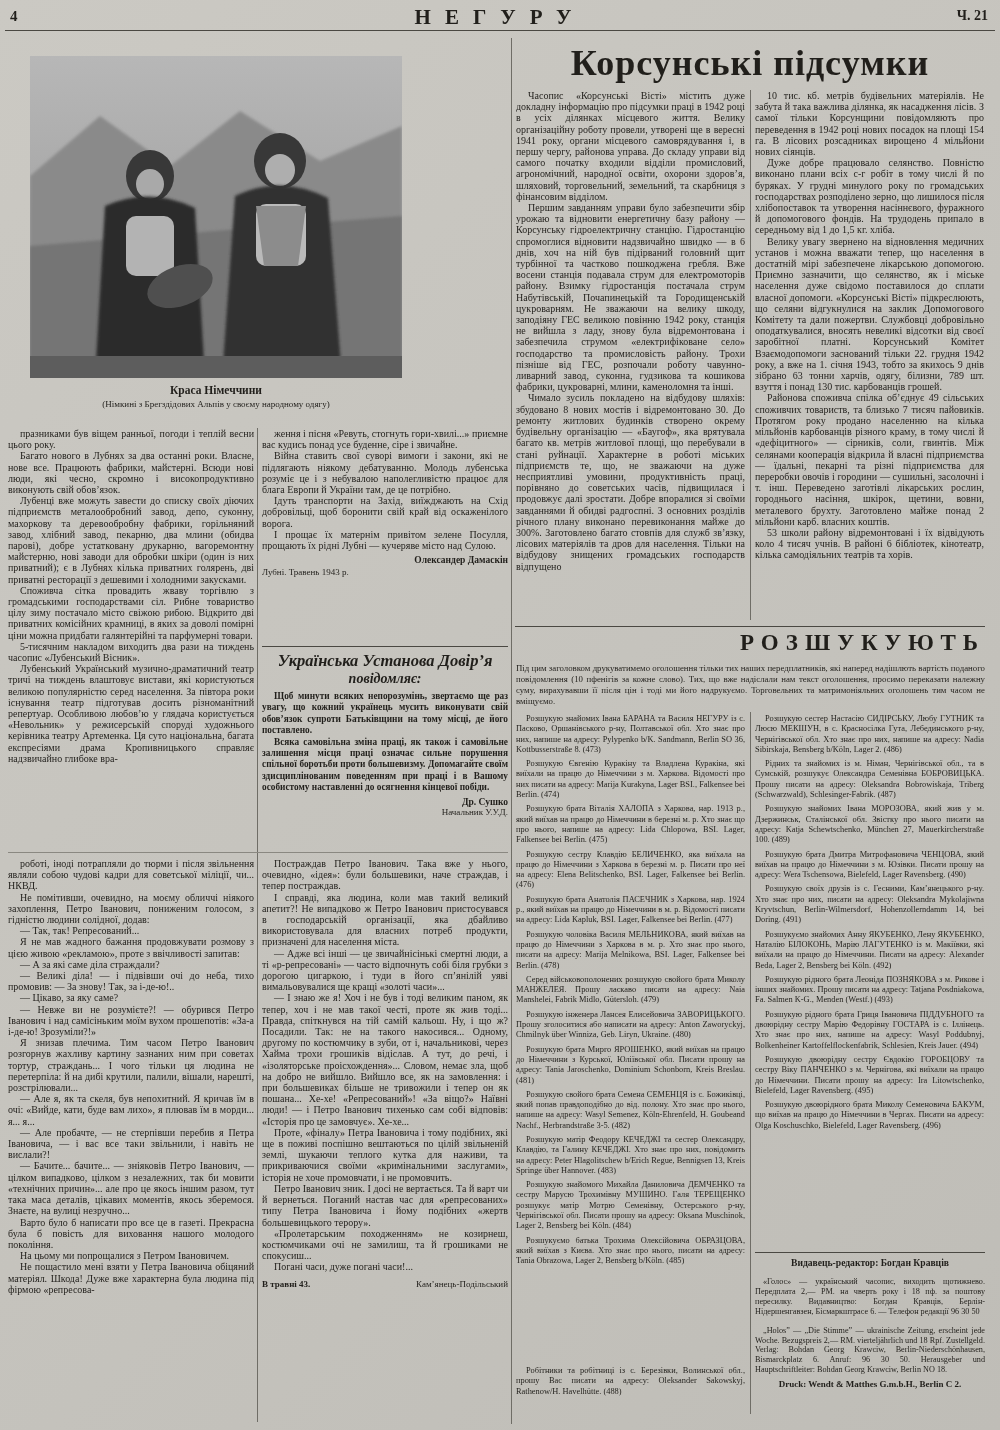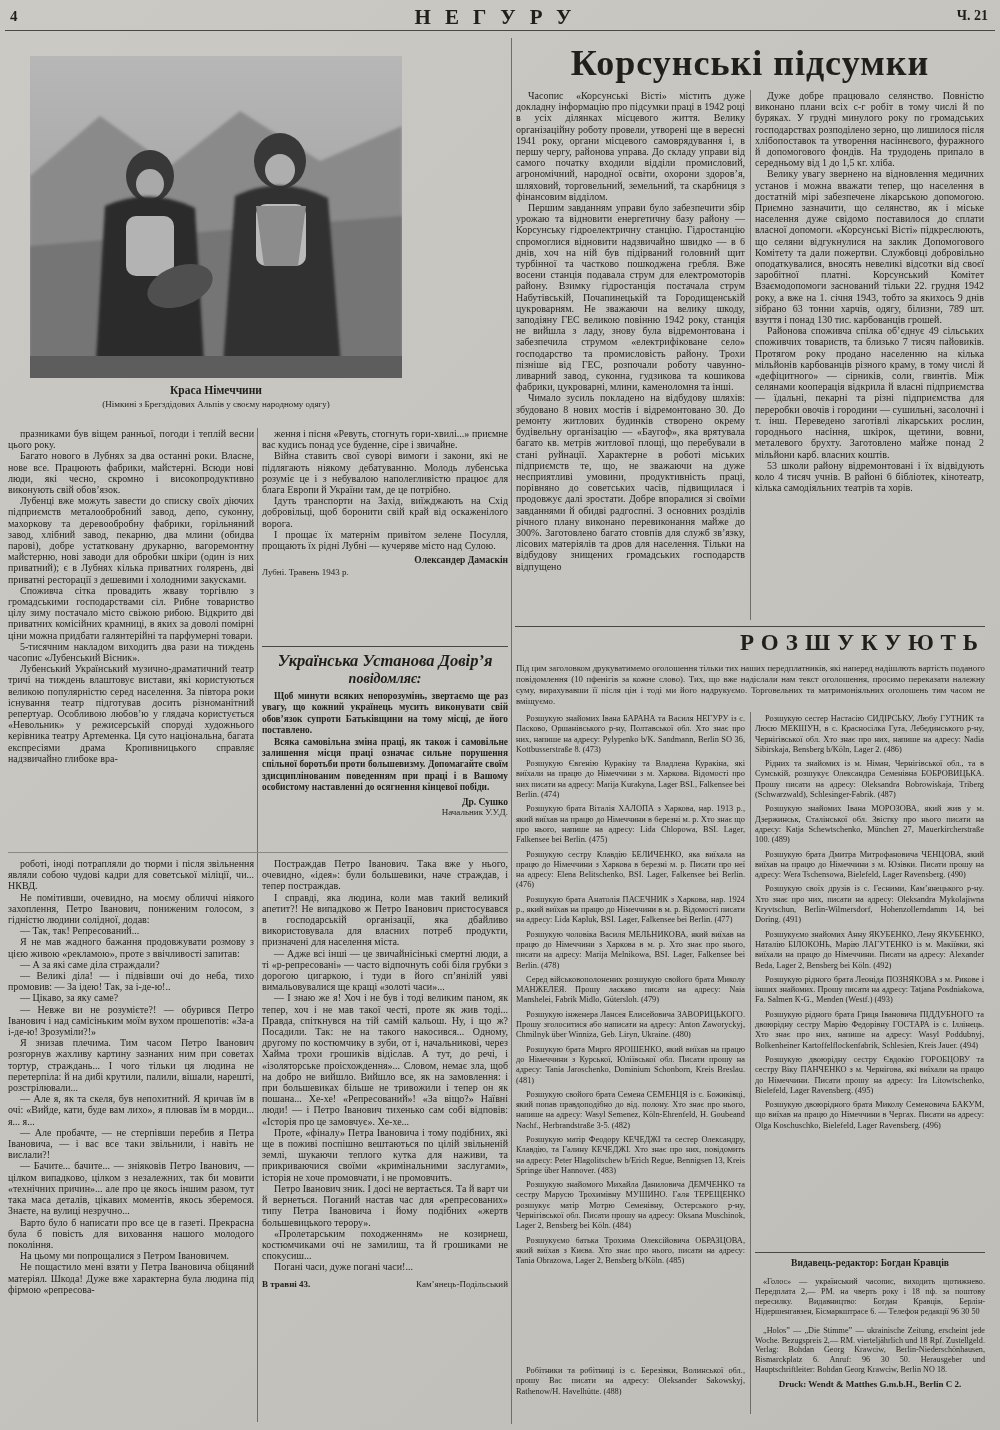--- a/index.html
+++ b/index.html
@@ -132,21 +132,21 @@
     <div class="notice-sig2">Начальник У.У.Д.</div>
   </div>
 
   <div class="hrule" style="left:8px; top:852px; width:500px; background:#8a8881;"></div>
   <div class="col" style="left:8px; top:858px; width:246px; height:564px;">
       <p class="para">роботі, іноді потрапляли до тюрми і після звільнення являли собою чудові кадри для советської міліції, чи... НКВД.</p>
       <p class="para">Не помітивши, очевидно, на моєму обличчі ніякого захоплення, Петро Іванович, пониженим голосом, з гідністю людини солідної, додав:</p>
       <p class="para">— Так, так! Репресований...</p>
       <p class="para">Я не мав жадного бажання продовжувати розмову з цією живою «рекламою», проте з ввічливості запитав:</p>
       <p class="para">— А за які саме діла страждали?</p>
-      <p class="para">— Великі діла! — і підвівши очі до неба, тихо промовив: — За ідею! Так, за і-де-ю!..</p>
+      <p class="para">— Великі діла! — і підвівши очі до неба, тихо промовив: — За знову! Так, за і-де-ю!..</p>
       <p class="para">— Цікаво, за яку саме?</p>
       <p class="para">— Невже ви не розумієте?! — обурився Петро Іванович і над самісіньким моїм вухом прошепотів: «За-а і-де-ю! Зрозуміли?!»</p>
       <p class="para">Я знизав плечима. Тим часом Петро Іванович розгорнув жахливу картину зазнаних ним при советах тортур, страждань... І чого тільки ця людина не перетерпіла: й на дибі крутили, палили, вішали, нарешті, розстрілювали...</p>
       <p class="para">— Але я, як та скеля, був непохитний. Я кричав їм в очі: «Вийде, кати, буде вам лихо», я плював їм в морди... я... я...</p>
       <p class="para">— Але пробачте, — не стерпівши перебив я Петра Івановича, — і вас все таки звільнили, і навіть не вислали?!</p>
       <p class="para">— Бачите... бачите... — зніяковів Петро Іванович, — цілком випадково, цілком з незалежних, так би мовити «технічних причин»... але про це якось іншим разом, тут така маса деталів, цікавих моментів, якось зберемося. Знаєте, на вулиці незручно...</p>
       <p class="para">Варто було б написати про все це в газеті. Прекрасна була б повість для виховання нашого молодого покоління.</p>
       <p class="para">На цьому ми попрощалися з Петром Івановичем.</p>
       <p class="para">Не пощастило мені взяти у Петра Івановича обіцяний матеріял. Шкода! Дуже вже характерна була людина під фірмою «репресова-</p>
     </div>
@@ -167,20 +167,21 @@
     </div>
   </div>
 
   <div class="headline">Корсунські підсумки</div>
   <div class="col" style="left:516px; top:90px; width:229px; height:530px;">
       <p class="para">Часопис «Корсунські Вісті» містить дуже докладну інформацію про підсумки праці в 1942 році в усіх ділянках місцевого життя. Велику організаційну роботу провели, утворені ще в вересні 1941 року, органи місцевого самоврядування і, в першу чергу, районова управа. До складу управи від самого початку входили відділи промисловий, агрономічний, народної освіти, охорони здоров’я, шляховий, торговельний, земельний, та скарбниця з фінансовим відділом.</p>
       <p class="para">Першим завданням управи було забезпечити збір урожаю та відновити енергетичну базу району — Корсунську гідроелектричну станцію. Гідростанцію спромоглися відновити надзвичайно швидко — в 6 днів, хоч на ній був підірваний головний щит турбінної та частково пошкоджена гребля. Вже восени станція подавала струм для електромоторів району. Взимку гідростанція постачала струм Набутівській, Почапинецькій та Городищенській цукроварням. Не зважаючи на велику шкоду, заподіяну ГЕС великою повінню 1942 року, станція не вийшла з ладу, знову була відремонтована і забезпечила струмом «електрифіковане село» господарство та промисловість району. Трохи пізніше від ГЕС, розпочали роботу чавунно-ливарний завод, суконна, гудзикова та кошикова фабрики, цукроварні, млини, каменоломня та інші.</p>
       <p class="para">Чимало зусиль покладено на відбудову шляхів: збудовано 8 нових мостів і відремонтовано 30. До ремонту житлових будинків створено окрему будівельну організацію — «Баугоф», яка врятувала багато кв. метрів житлової площі, що перебували в стані руйнації. Характерне в роботі міських підприємств те, що, не зважаючи на дуже несприятливі умовини, продуктивність праці, порівняно до советських часів, підвищилася і продовжує далі зростати. Добре впоралися зі своїми завданнями й обидві радгоспні. З основних розділів річного плану виконано перевиконання майже до 300%. Заготовлено багато стовпів для служб зв’язку, лісових матеріялів та дров для населення. Тільки на відбудову знищених громадських господарств відпущено</p>
     </div>
   <div class="col" style="left:755px; top:90px; width:229px; height:530px;">
+      <p class="para">10 тис. кб. метрів будівельних матеріялів. Не забута й така важлива ділянка, як насадження лісів. З самої тільки Корсунщини повідомляють про переведення в 1942 році нових посадок на площі 154 га. В лісових розсадниках вирощено 4 мільйони нових сіянців.</p>
       <p class="para">Дуже добре працювало селянство. Повністю виконано плани всіх с-г робіт в тому числі й по буряках. У грудні минулого року по громадських господарствах розподілено зерно, що лишилося після хлібопоставок та утворення насіннєвого, фуражного й допомогового фондів. На трудодень припало в середньому від 1 до 1,5 кг. хліба.</p>
       <p class="para">Велику увагу звернено на відновлення медичних установ і можна вважати тепер, що населення в достатній мірі забезпечене лікарською допомогою. Приємно зазначити, що селянство, як і міське населення дуже свідомо поставилося до сплати власної допомоги. «Корсунські Вісті» підкреслюють, що селяни відгукнулися на заклик Допомогового Комітету та дали пожертви. Службовці добровільно оподаткувалися, вносять невеликі відсотки від своєї заробітної платні. Корсунський Комітет Взаємодопомоги заснований тільки 22. грудня 1942 року, а вже на 1. січня 1943, тобто за якихось 9 днів зібрано 63 тонни харчів, одягу, білизни, 789 шт. взуття і понад 130 тис. карбованців грошей.</p>
       <p class="para">Районова споживча спілка об’єднує 49 сільських споживчих товариств, та близько 7 тисяч пайовиків. Протягом року продано населенню на кілька мільйонів карбованців різного краму, в тому числі й «дефіцитного» — сірників, соли, гвинтів. Між селянами кооперація відкрила й власні підприємства — їдальні, пекарні та різні підприємства для переробки овочів і городини — сушильні, засолочні і т. інш. Переведено заготівлі лікарських рослин, городнього насіння, шкірок, щетини, вовни, металевого брухту. Заготовлено майже понад 2 мільйони карб. власних коштів.</p>
       <p class="para">53 школи району відремонтовані і їх відвідують коло 4 тисяч учнів. В районі 6 бібліотек, кінотеатр, кілька самодіяльних театрів та хорів.</p>
     </div>
 
   <div class="hrule" style="left:515px; top:626px; width:470px;"></div>
   <div class="search-title">РОЗШУКУЮТЬ</div>
   <div class="search-intro">Під цим заголовком друкуватимемо оголошення тільки тих наших передплатників, які наперед надішлють вартість поданого повідомлення (10 пфенігів за кожне слово). Тих, що вже надіслали нам текст оголошення, просимо переказати належну суму, вирахувавши її після цін і тоді ми його надрукуємо. Торговельних та матримоніяльних оголошень тим часом не вміщуємо.</div>
 

